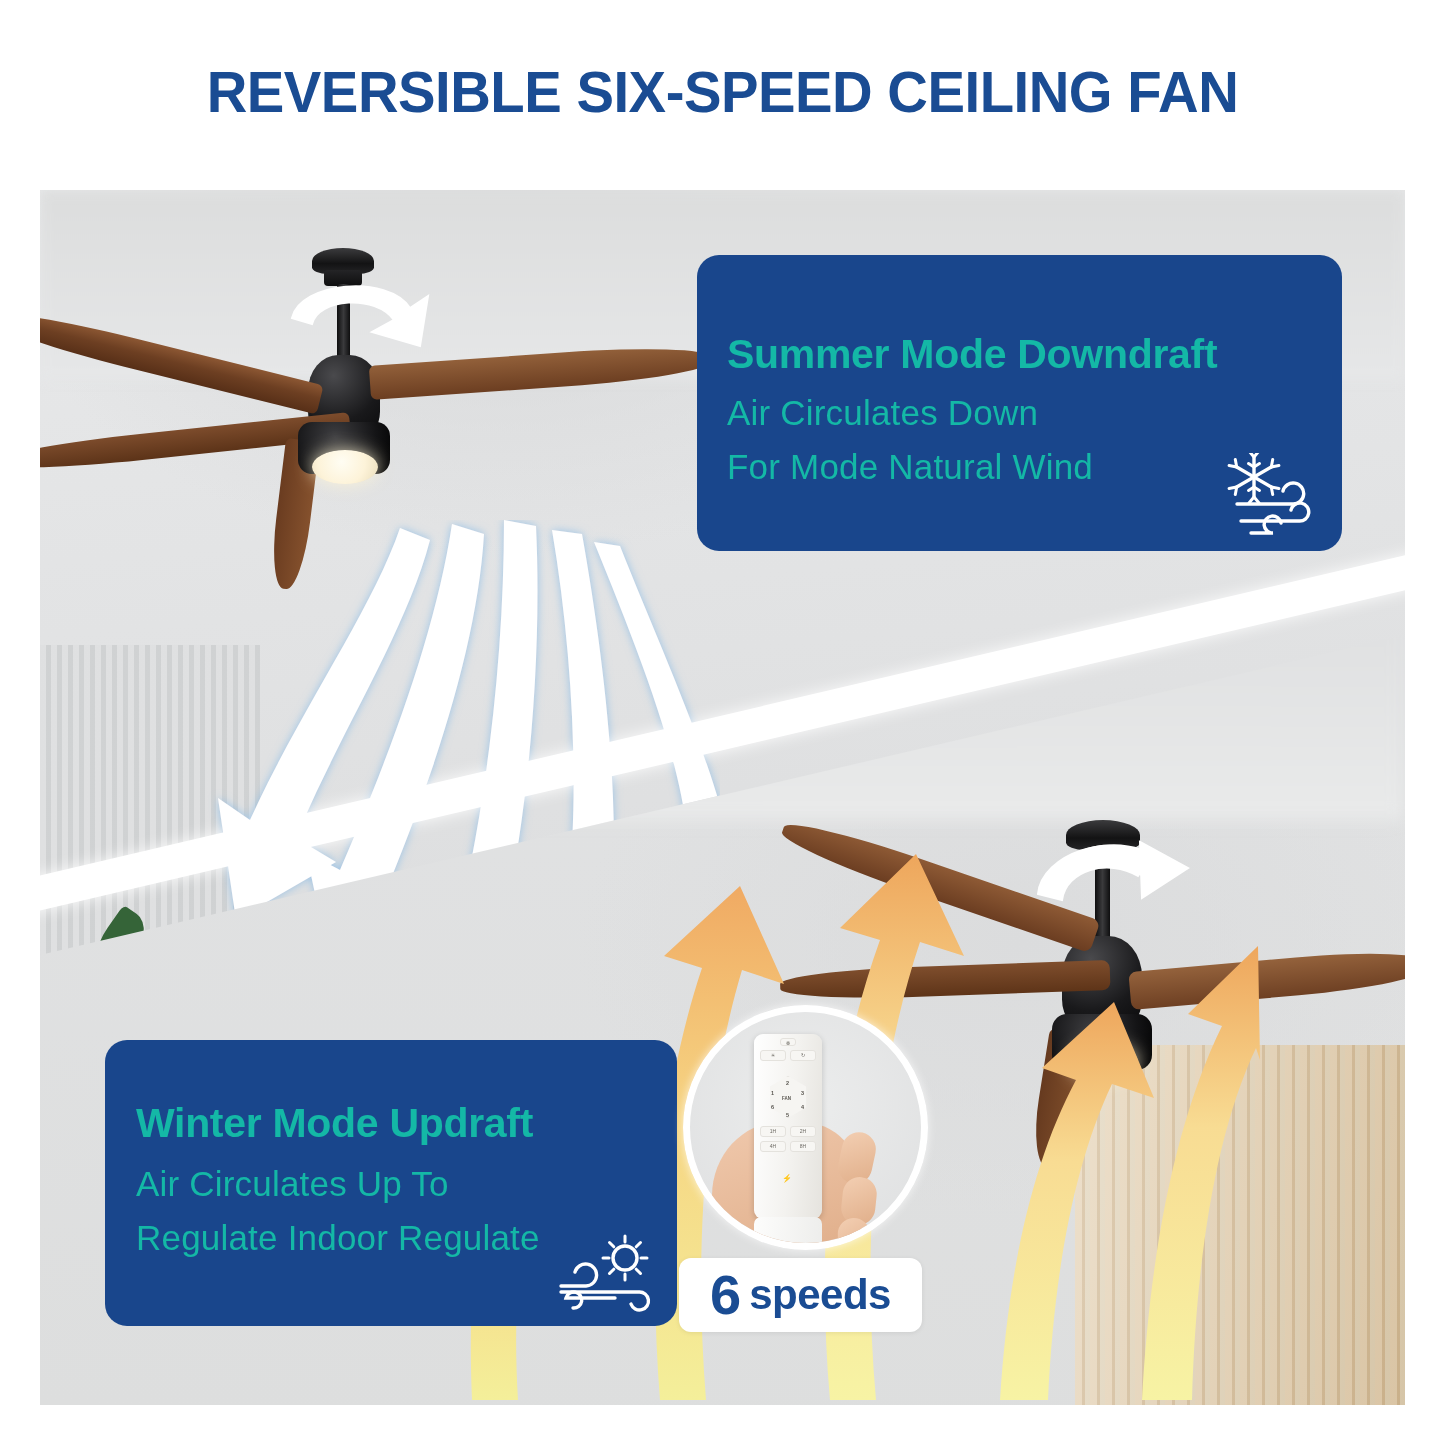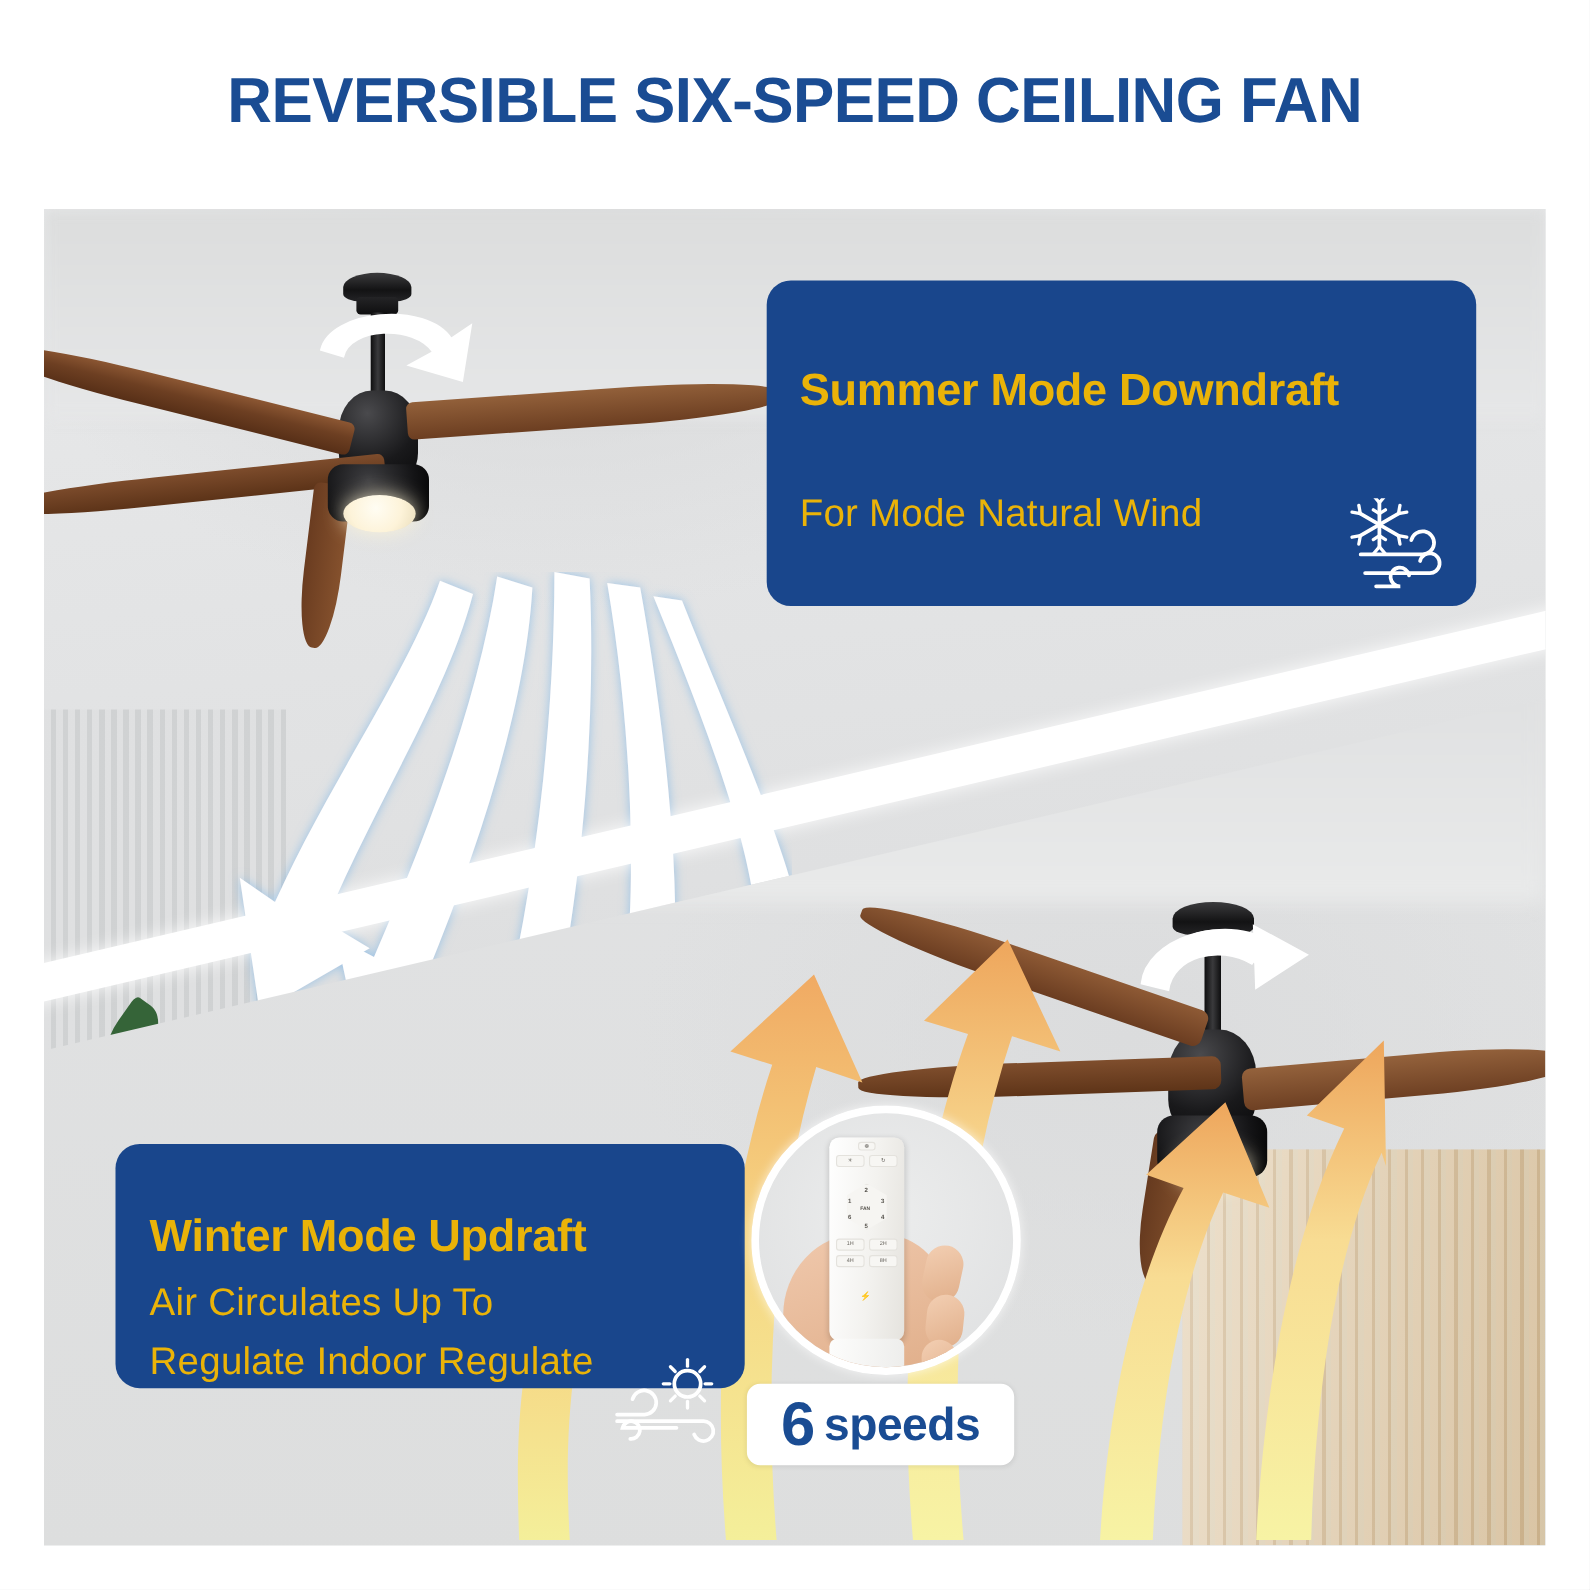--- a/index.html
+++ b/index.html
@@ -151,21 +151,21 @@
   .rot-arrow { position:absolute; }
 
   
   .flow { position:absolute; }
 
   
   .card {
     position:absolute;
     background:#19468C;
     border-radius:22px;
-    color:#eab308;
+    color:#14b8a6;
   }
   .card-title {
     position:absolute;
     font-size:41px; font-weight:bold;
     letter-spacing:-0.3px;
     white-space:nowrap;
   }
   .card-line {
     position:absolute;
     font-size:35px; font-weight:normal;
@@ -366,20 +366,21 @@
         </g>
       </svg>
     </div>
 
     <div class="divider"></div>
 
   </div>
 
   <div class="card" style="left:697px;top:255px;width:645px;height:296px;">
     <div class="card-title" style="left:30px;top:76px;">Summer Mode Downdraft</div>
+    <div class="card-line" style="left:30px;top:138px;">Air Circulates Down</div>
     <div class="card-line" style="left:30px;top:192px;">For Mode Natural Wind</div>
 
     <svg class="card-icon" style="left:524px;top:198px;" width="100" height="84" viewBox="0 0 100 84">
       <g stroke="#ffffff" stroke-width="3.4" fill="none" stroke-linecap="round">
 
         <g transform="translate(33,24)">
           <line x1="0" y1="-20" x2="0" y2="20"></line>
           <line x1="-17.3" y1="-10" x2="17.3" y2="10"></line>
           <line x1="-17.3" y1="10" x2="17.3" y2="-10"></line>
           <g stroke-width="3">
@@ -392,21 +393,21 @@
           </g>
         </g>
 
         <path d="M62 38 a10.5 10.5 0 1 1 10 13 H16"></path>
         <path d="M70 57 a9 9 0 1 1 8 11 H20"></path>
         <path d="M60 70 a8.5 8.5 0 1 0 -8 10 H30"></path>
       </g>
     </svg>
   </div>
 
-  <div class="card" style="left:105px;top:1040px;width:572px;height:222px;">
+  <div class="card" style="left:105px;top:1040px;width:572px;height:286px;">
     <div class="card-title" style="left:31px;top:60px;">Winter Mode Updraft</div>
     <div class="card-line" style="left:31px;top:124px;">Air Circulates Up To</div>
     <div class="card-line" style="left:31px;top:178px;">Regulate Indoor Regulate</div>
 
     <svg class="card-icon" style="left:448px;top:192px;" width="104" height="88" viewBox="0 0 104 88">
       <g stroke="#ffffff" stroke-width="3.4" fill="none" stroke-linecap="round">
 
         <circle cx="72" cy="26" r="12"></circle>
         <g stroke-width="3">
           <line x1="72" y1="4" x2="72" y2="10"></line>

